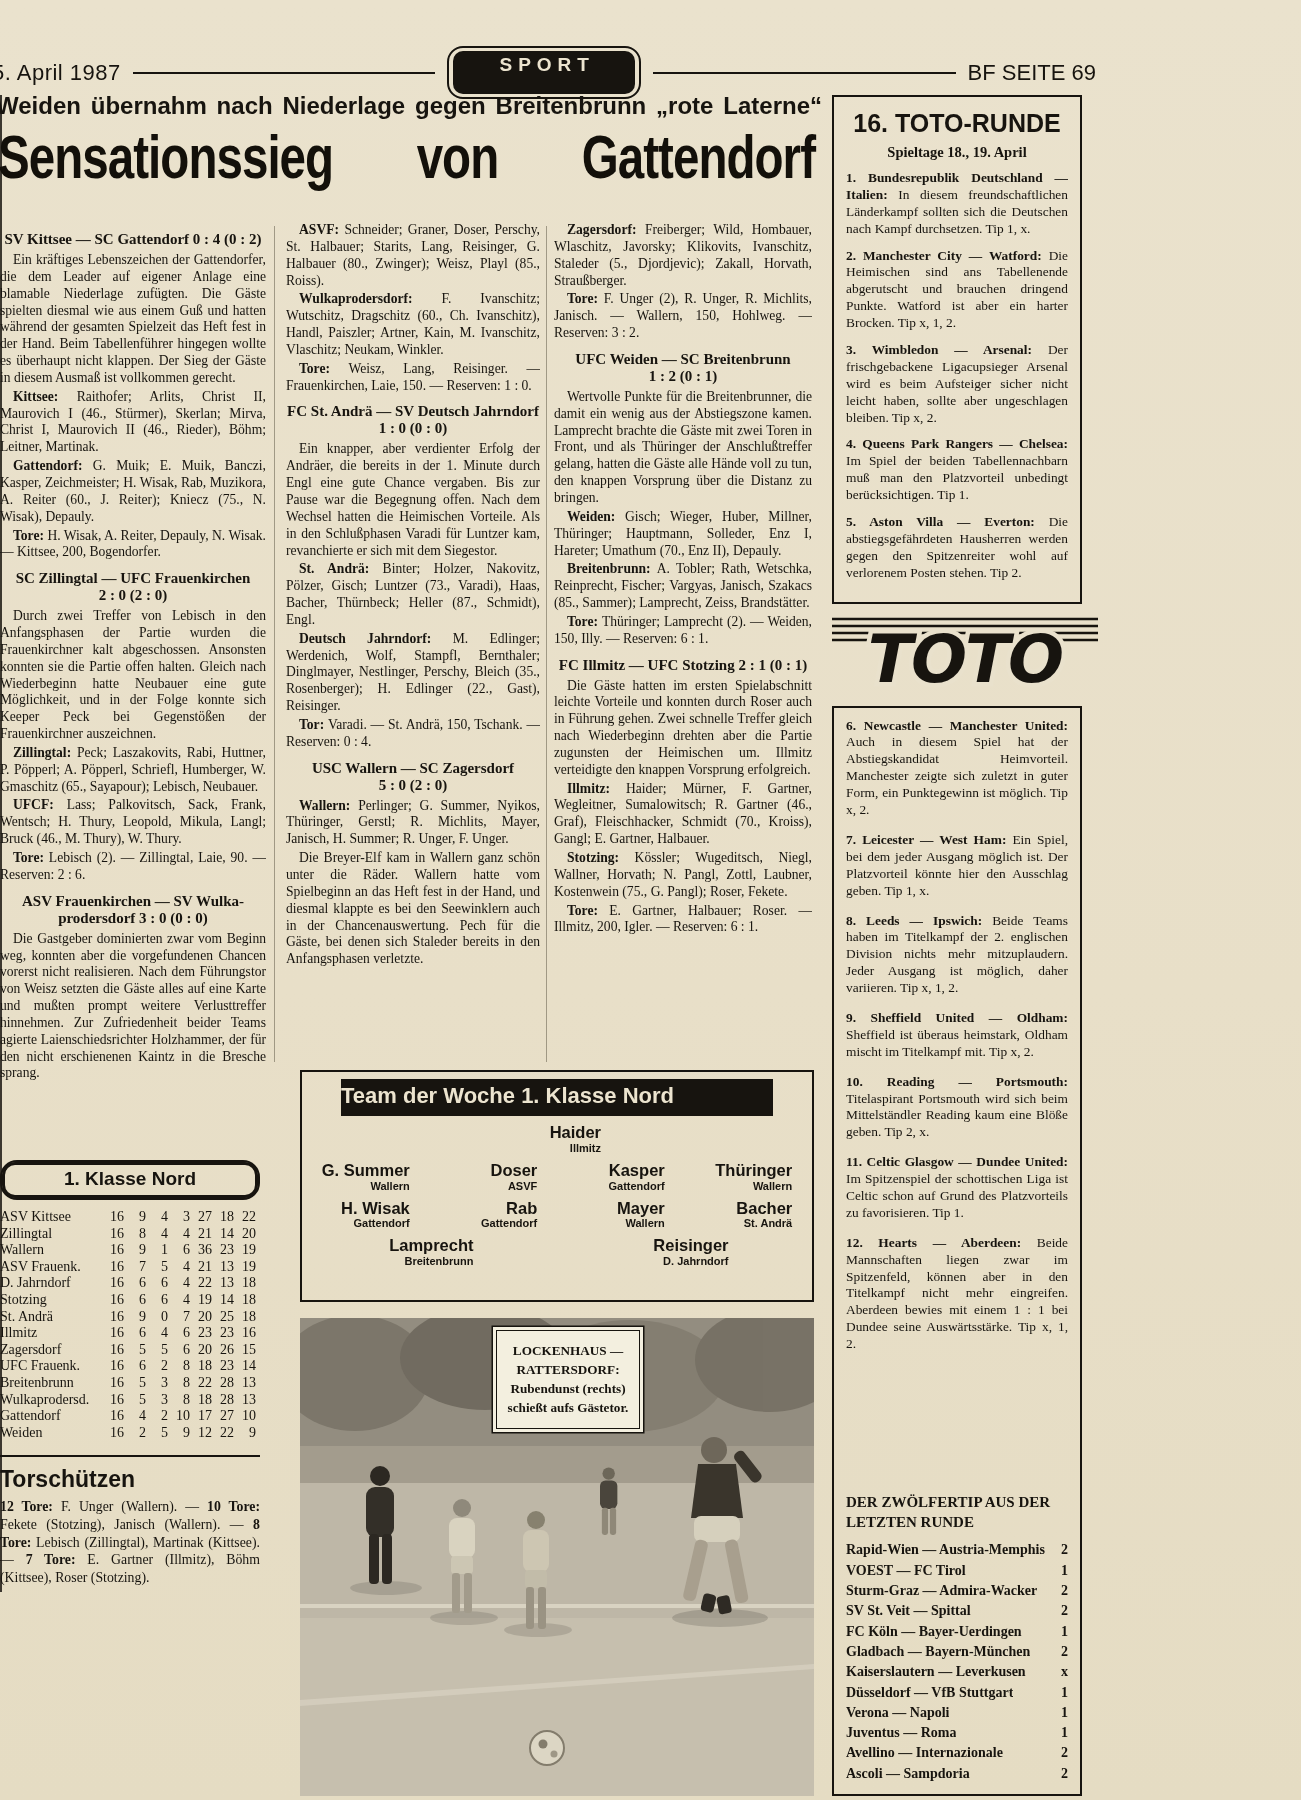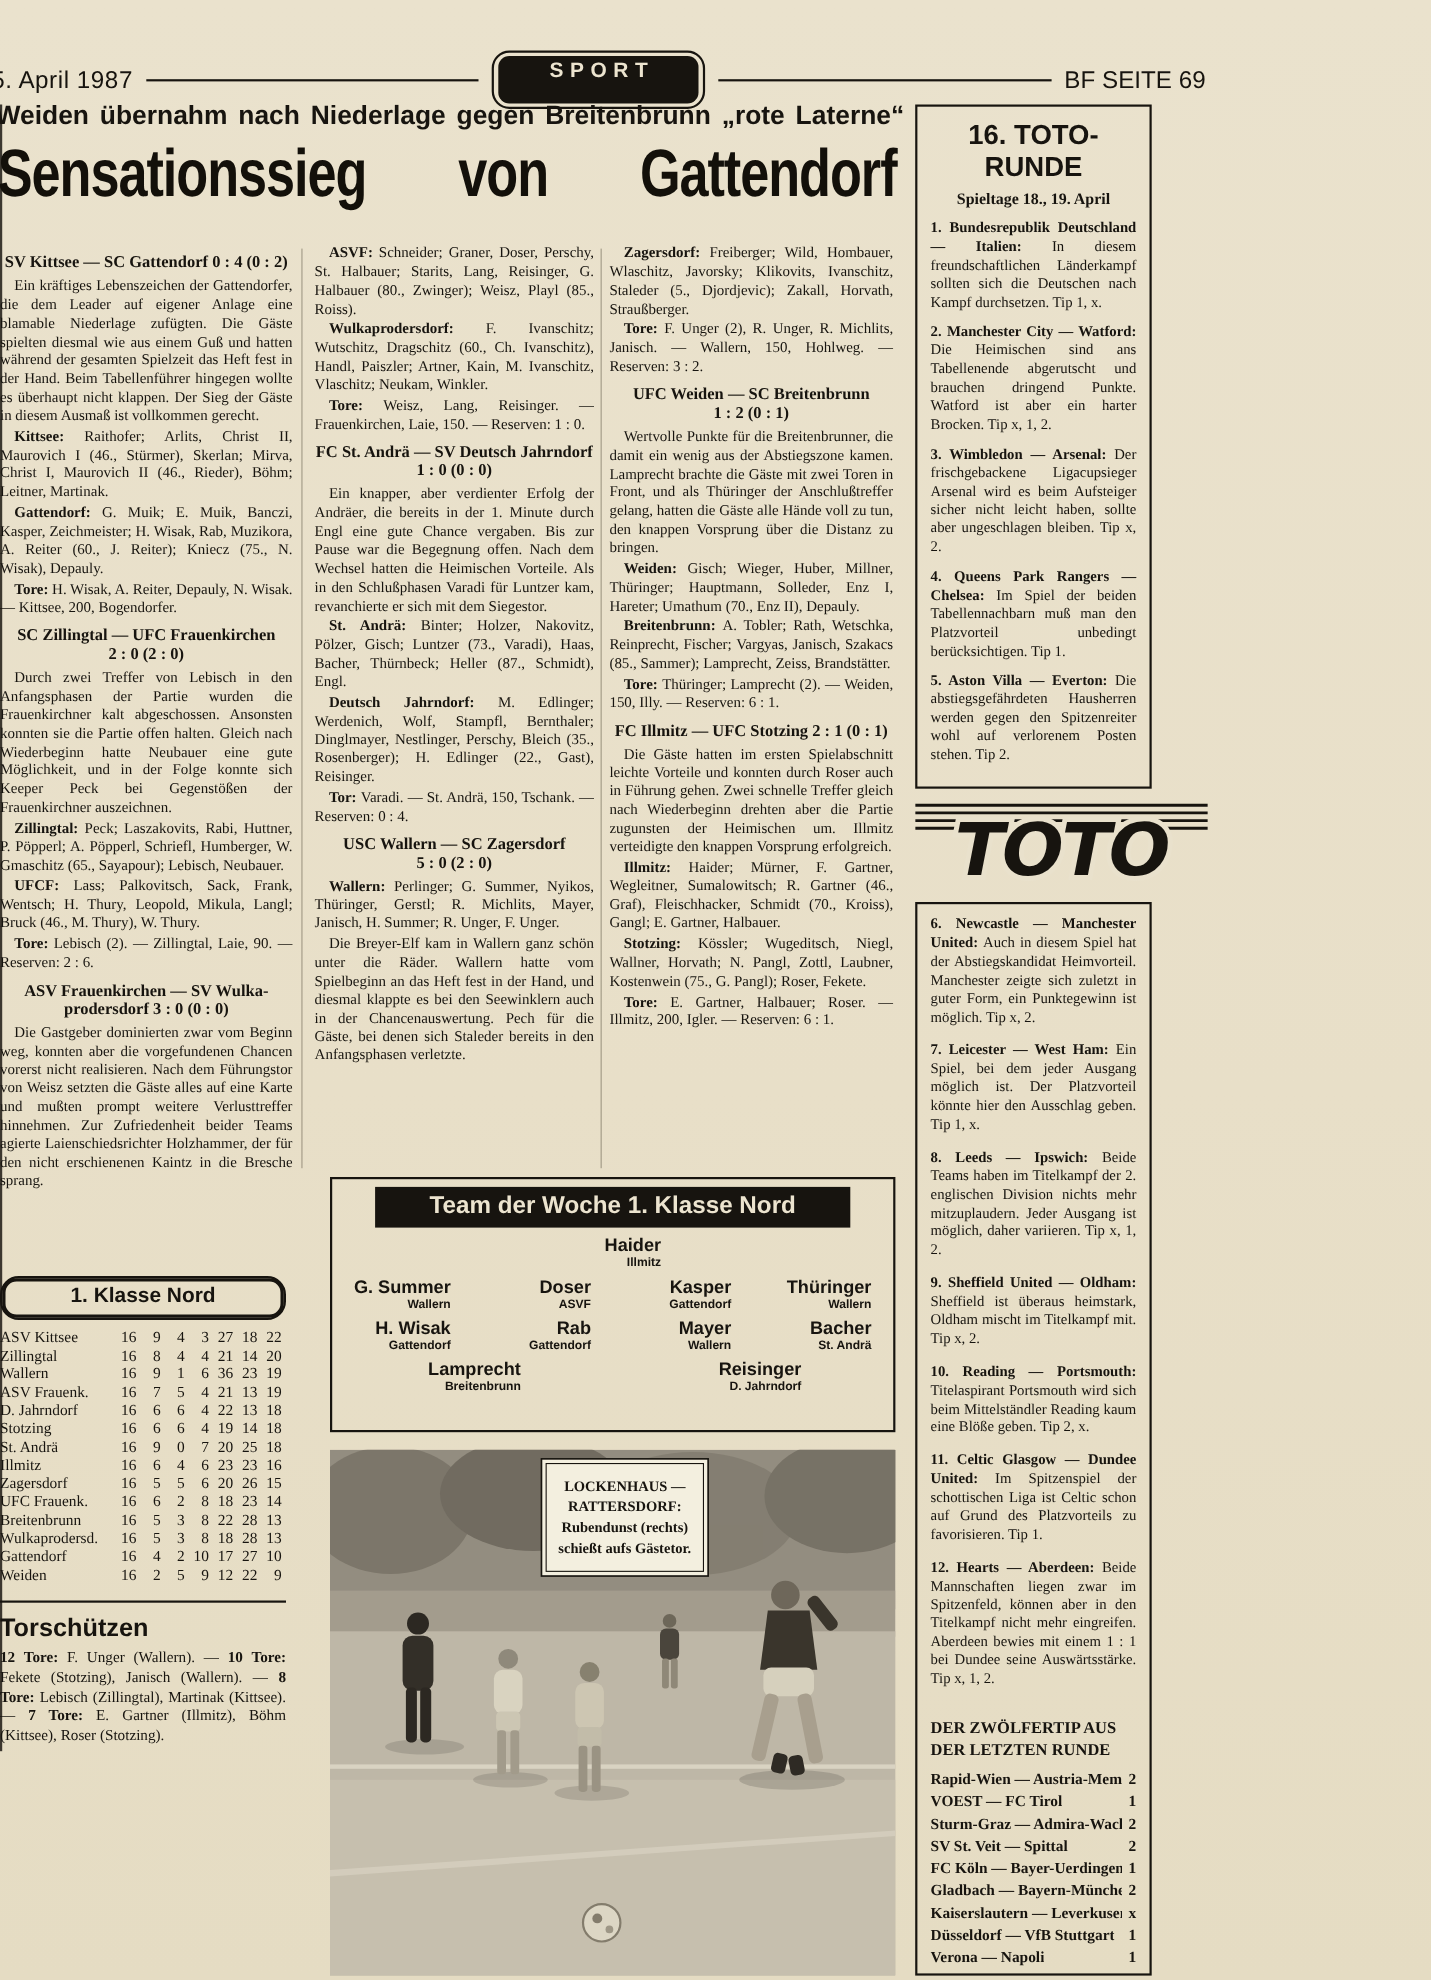--- a/index.html
+++ b/index.html
@@ -45,38 +45,38 @@
   .t-row { display:flex; font-size:14px; line-height:16.6px; }
   .t-name { width:102px; white-space:nowrap; overflow:hidden; }
   .t-num { width:22px; text-align:right; }
   .scorers-title { margin:14px 0 5px; font-family:"Liberation Sans",sans-serif; font-weight:bold; font-size:23px;
             border-top:2px solid #17140f; padding-top:9px; }
   .scorers { margin:0; font-size:13.8px; line-height:1.28; text-align:justify; }
 
   
   .tow { position:absolute; left:300px; top:1070px; width:514px; height:232px; border:2.5px solid #17140f;
          box-sizing:border-box; }
-  .tow-banner { margin:7px auto 8px; width:432px; background:#17140f; color:#ece4cf; text-align:center;
+  .tow-banner { margin:7px auto 8px; width:432px; background:#17140f; color:#ece4cf; text-align:left;
          font-family:"Liberation Sans",sans-serif; font-weight:bold; font-size:22px; padding:4px 0 7px; }
   .tow-row { display:flex; justify-content:space-around; margin-bottom:8px; }
   .tow-center { justify-content:center; }
   .tow-player { text-align:right; min-width:88px; }
   .tow-name { font-family:"Liberation Sans",sans-serif; font-weight:bold; font-size:16.5px; line-height:1.08; }
   .tow-club { font-family:"Liberation Sans",sans-serif; font-weight:bold; font-size:11px; }
 
   
   .photo { position:absolute; left:300px; top:1318px; width:572px; height:478px; margin:0; }
   .photo svg { display:block; width:514px; height:478px; }
   .photo-caption { position:absolute; left:196px; top:12px; width:144px; box-sizing:border-box;
          background:#f3efdf; border:1.5px solid #17140f;
          box-shadow:0 0 0 3px #f3efdf, 0 0 0 4.5px #17140f;
          padding:10px 9px; font-size:13.2px; font-weight:bold; line-height:1.45; text-align:center; }
 
   
-  .sidebar { position:absolute; left:832px; top:95px; width:215px; height:1701px; display:flex; flex-direction:column; }
+  .sidebar { position:absolute; left:832px; top:95px; width:250px; height:1701px; display:flex; flex-direction:column; }
   .side-box { border:2.5px solid #17140f; padding:10px 12px; box-sizing:border-box; overflow:hidden; }
   .side-box.second { flex:1; margin-top:2px; display:flex; flex-direction:column; }
   .toto-title { text-align:center; font-family:"Liberation Sans",sans-serif; font-weight:bold; font-size:25px; margin:2px 0 6px; }
   .toto-sub { text-align:center; font-weight:bold; font-size:14.5px; margin:0 0 9px; }
   .tip { margin:0 0 10px; font-size:13.4px; line-height:1.26; text-align:justify; }
   .second .tip { margin-bottom:13px; }
   .toto-logo { margin:8px 0 4px; }
   .z-section { margin-top:auto; }
   .z-title { font-weight:bold; font-size:15px; line-height:1.3; margin:14px 0 8px; }
   .z-row { display:flex; justify-content:space-between; font-weight:bold; font-size:14px; line-height:1.45; }

